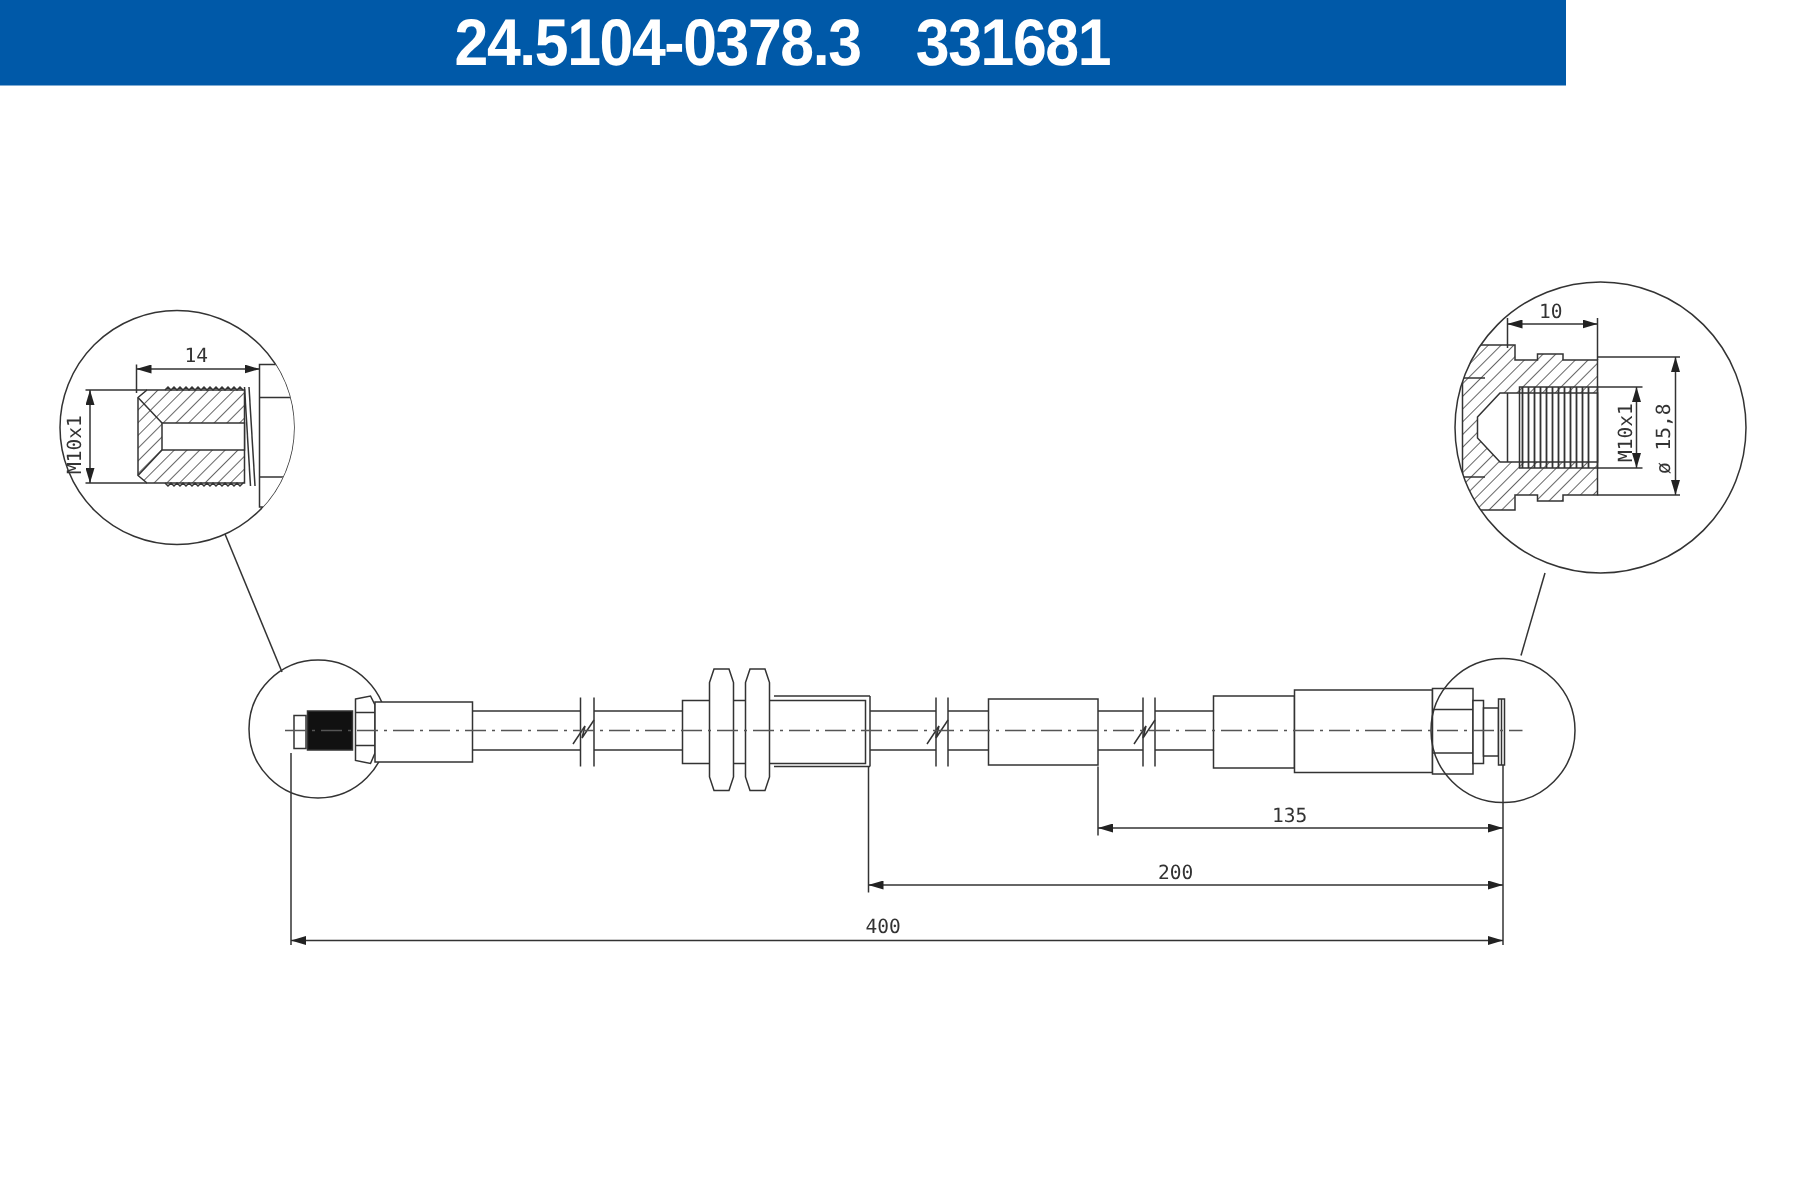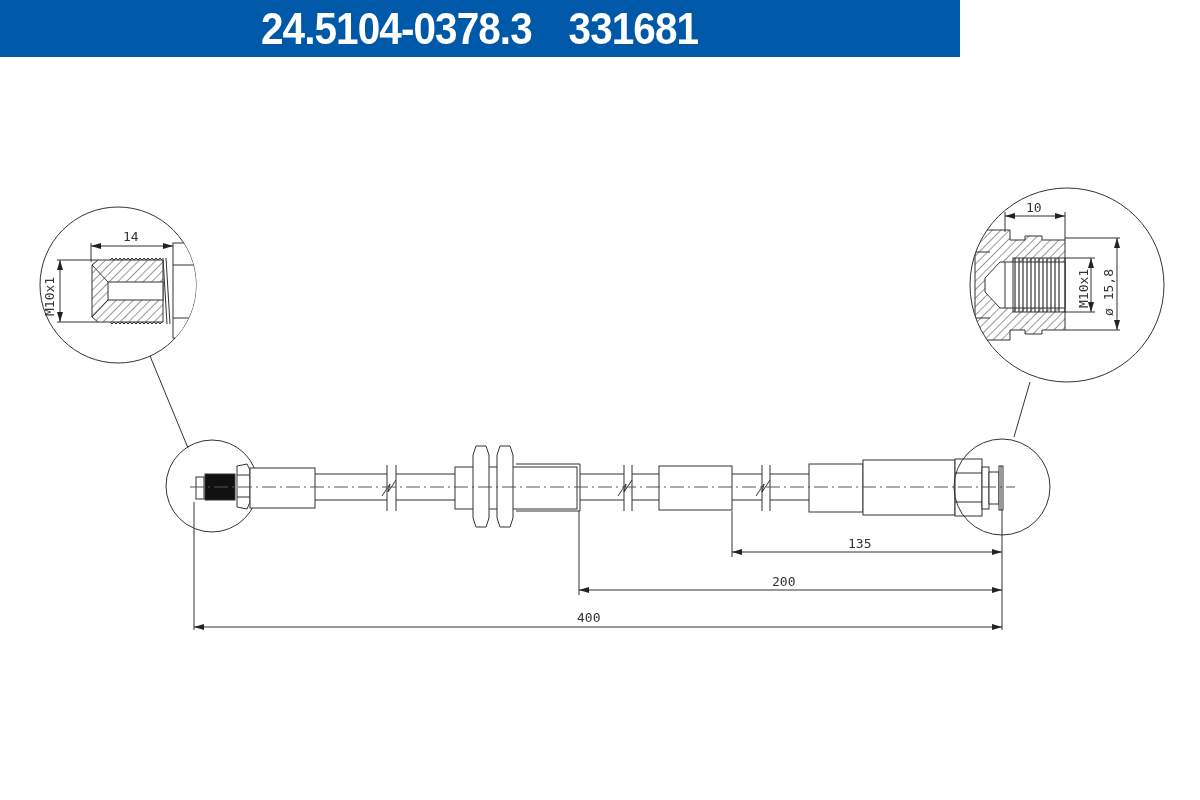--- a/index.html
+++ b/index.html
@@ -1,18 +1,18 @@
 <!DOCTYPE html>
 <html><head>
   <meta charset="utf-8">
   <style>
     html, body { margin: 0; padding: 0; background: #ffffff; }
     body { width: 1200px; height: 800px; position: relative; overflow: hidden; font-family: "Liberation Sans", sans-serif; }
     .header {
-      position: absolute; left: 0; top: 0; width: 960px; height: 57px;
+      position: absolute; left: 0; top: 0; width: 1044px; height: 57px;
       background: #0059a8; color: #ffffff;
       display: flex; align-items: center; justify-content: center;
     }
     .header-text {
       font-family: "Liberation Sans", sans-serif; font-weight: bold; font-size: 44px;
       letter-spacing: -1px; transform: scaleX(0.92); white-space: pre;
       display: flex; gap: 40px;
     }
     svg.drawing { position: absolute; left: 0; top: 57px; }
     .dim-text { font-family: "DejaVu Sans Mono", monospace; font-size: 13px; fill: #333333; }

